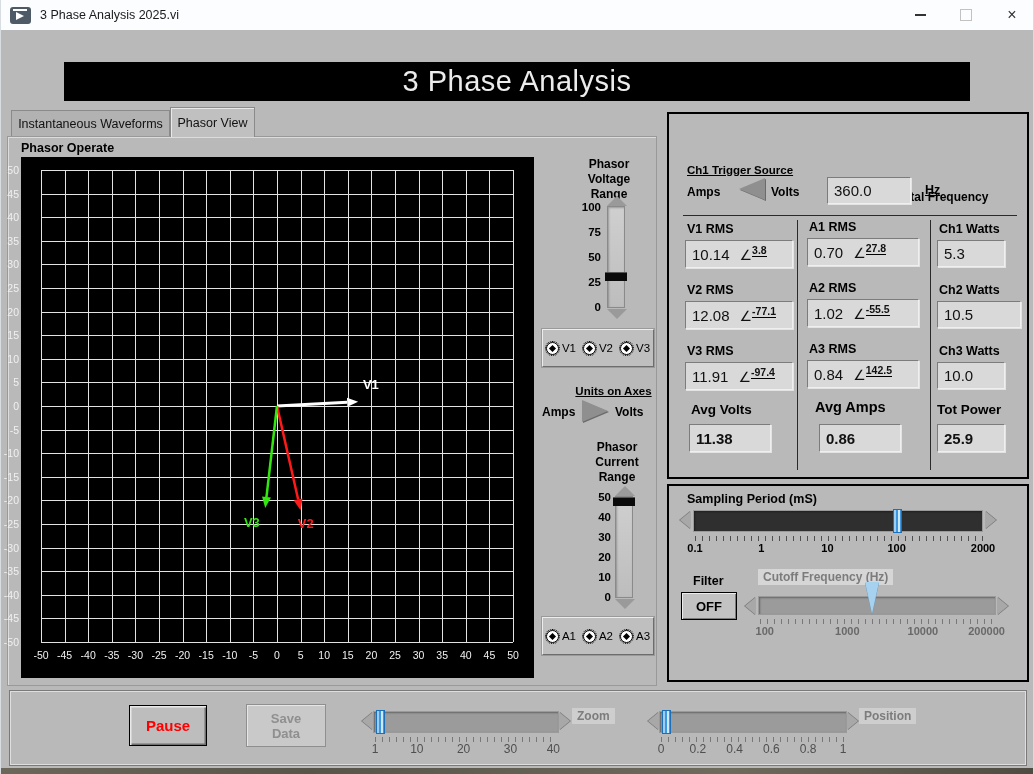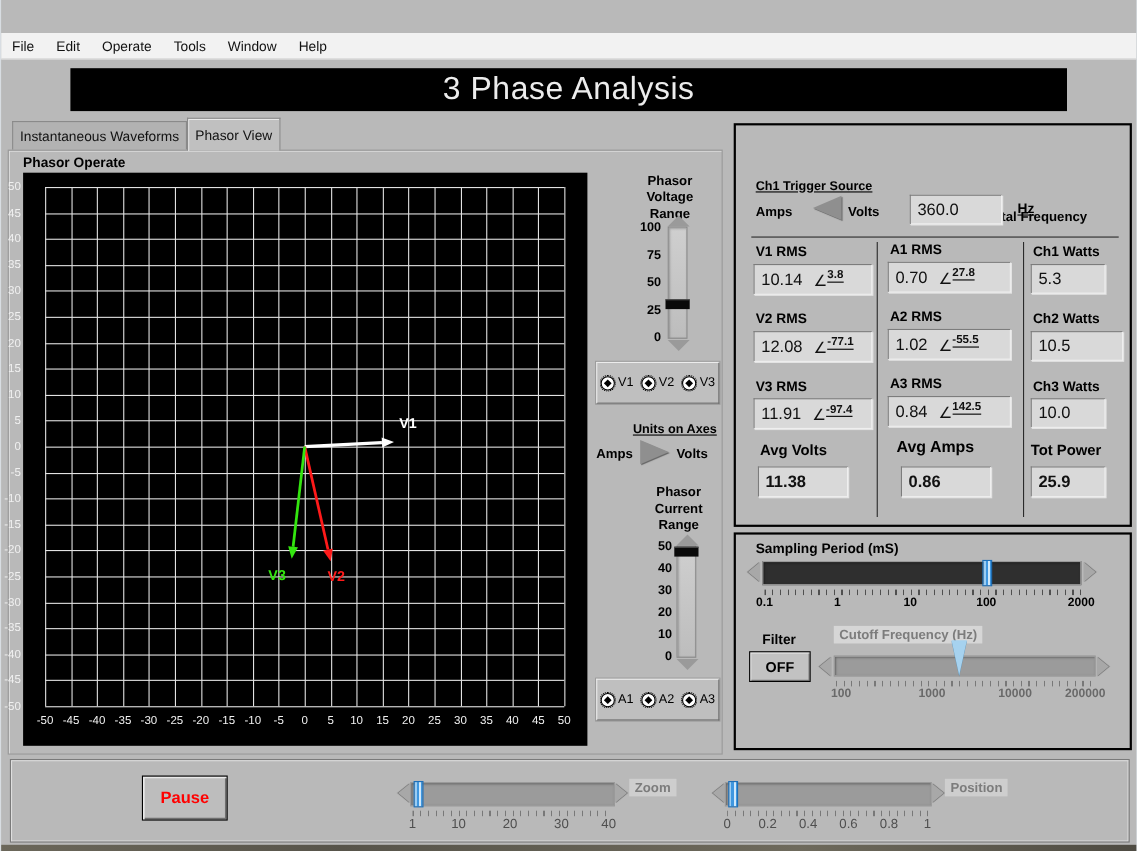--- a/index.html
+++ b/index.html
@@ -97,31 +97,30 @@
   #save-btn { position:absolute; left:245px; top:704px; width:80px; height:43px; background:#c9c9c9; border:1px solid #8f8f8f; box-shadow:inset 1px 1px 0 #e6e6e6; display:flex; align-items:center; justify-content:center; text-align:center; font-weight:bold; font-size:13px; color:#8f8f8f; white-space:pre-line; line-height:15px; }
 
   #bottom-strip { position:absolute; left:8px; top:690px; width:1018px; height:76px; border:1px solid #7a7a7a; box-shadow:inset 1px 1px 0 #dedede, inset -1px -1px 0 #dedede; }
   #desktop-sliver { position:absolute; left:0; top:768px; width:1034px; height:6px; background:linear-gradient(90deg,#6b675a,#57544a 30%,#6e6a5c 70%,#4e4b42); }
 </style>
 </head>
 <body>
 
 <div id="window">
 
-
-  <div id="menubar">
-      <div id="menubar-items" style="display:flex">
-        <span class="menu-item">File</span>
-        <span class="menu-item">Edit</span>
-        <span class="menu-item">Operate</span>
-        <span class="menu-item">Tools</span>
-        <span class="menu-item">Window</span>
-        <span class="menu-item">Help</span>
-      </div>
-    </div>
+  <div id="titlebar">
+    <div id="vi-icon"></div>
+    <span id="title-text">3 Phase Analysis 2025.vi</span>
+    <div id="win-btns">
+      <div class="winbtn" id="btn-min"></div>
+      <div class="winbtn" id="btn-max"></div>
+      <div class="winbtn" id="btn-close">×</div>
+    </div>
+  </div>
+
 
   <div id="banner">
     <span>3 Phase Analysis</span>
   </div>
 
   <div class="tab" id="tab-inactive">Instantaneous Waveforms</div>
   <div class="tab" id="tab-active">Phasor View</div>
   <div id="tab-page"></div>
 
   <div id="plot-label">Phasor Operate</div>
@@ -420,20 +419,22 @@
       <span style="left: 2%;">100</span>
       <span style="left: 37%;">1000</span>
       <span style="left: 69%;">10000</span>
       <span style="left: 96%;">200000</span>
     </div>
 
   <div id="bottom-strip"></div>
   <div id="pause-btn">
       <span style="color:#ff0000;">Pause</span>
     </div>
+  <div id="save-btn">Save
+Data</div>
 
   <div class="harrow-l abs" style="left:361px; top:712px;"></div>
   <div class="htrack gray" id="zoom-track" style="left:372px; top:711px; width:186px; height:22px;">
     <div class="hhandle" id="zoom-handle" style="left: 1.73px;"></div>
   </div>
   <div class="harrow-r abs" style="left:558px; top:712px;"></div>
   <div class="tickstrip light" style="left:374px; top:737px; width:182px;"></div>
   <div class="hscale plain abs" id="zoom-scale" style="left:374px; top:742px; width:182px; height:14px;">
       <span style="left: 0%;">1</span>
       <span style="left: 23%;">10</span>

